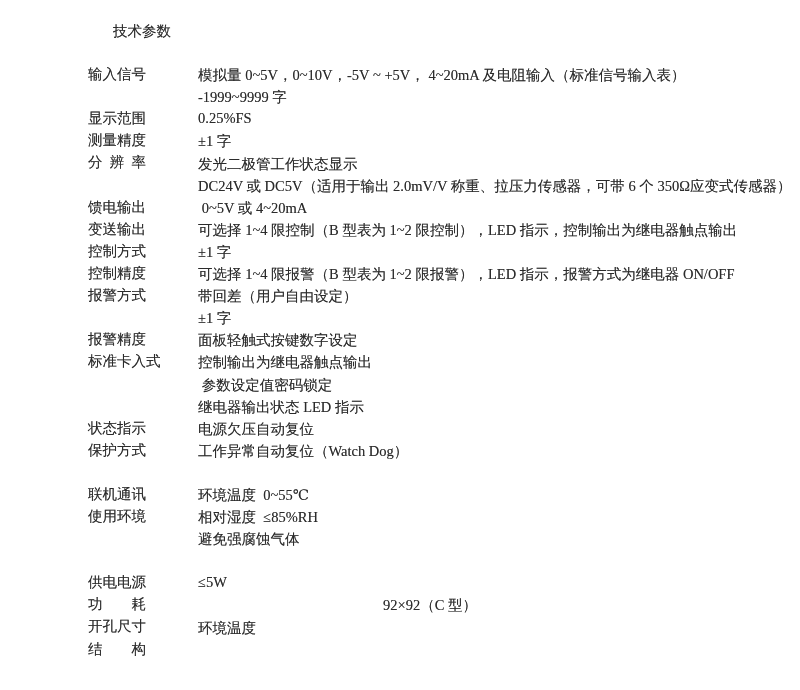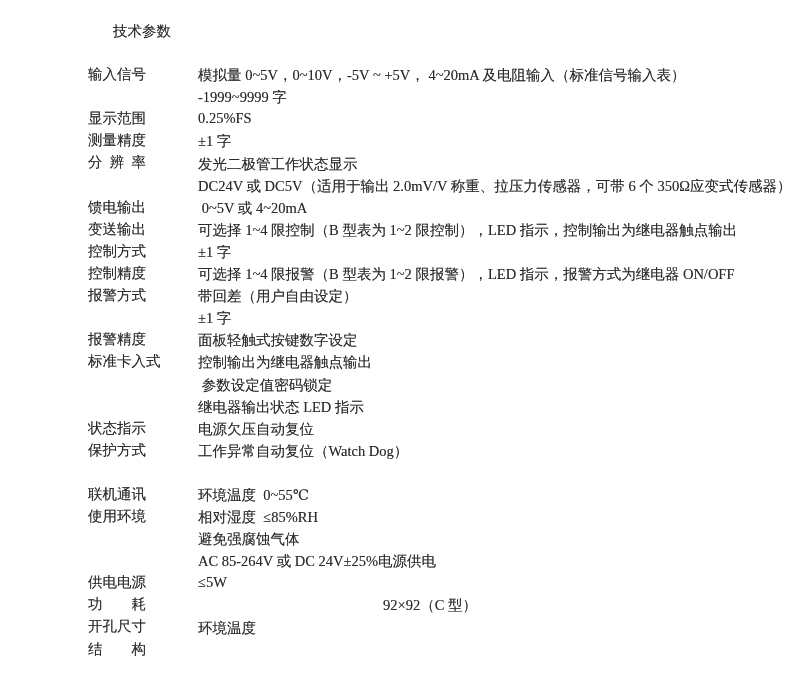--- a/index.html
+++ b/index.html
@@ -147,21 +147,20 @@
   <div class="row">
     <span class="label"></span>
     <span class="cell">相对湿度  ≤85%RH</span>
   </div>
   <div class="row">
     <span class="label"></span>
     <span class="cell">避免强腐蚀气体</span>
   </div>
   <div class="row">
     <span class="label">供电电源</span>
-    <span class="cell">AC 85-264V 或 DC 24V±25%电源供电</span>
   </div>
   <div class="row">
     <span class="label">功耗</span>
     <span class="cell">≤5W</span>
   </div>
   <div class="row">
     <span class="label">开孔尺寸</span>
     <span class="cell pos-b">92×92（C 型）</span>
   </div>
   <div class="row">

